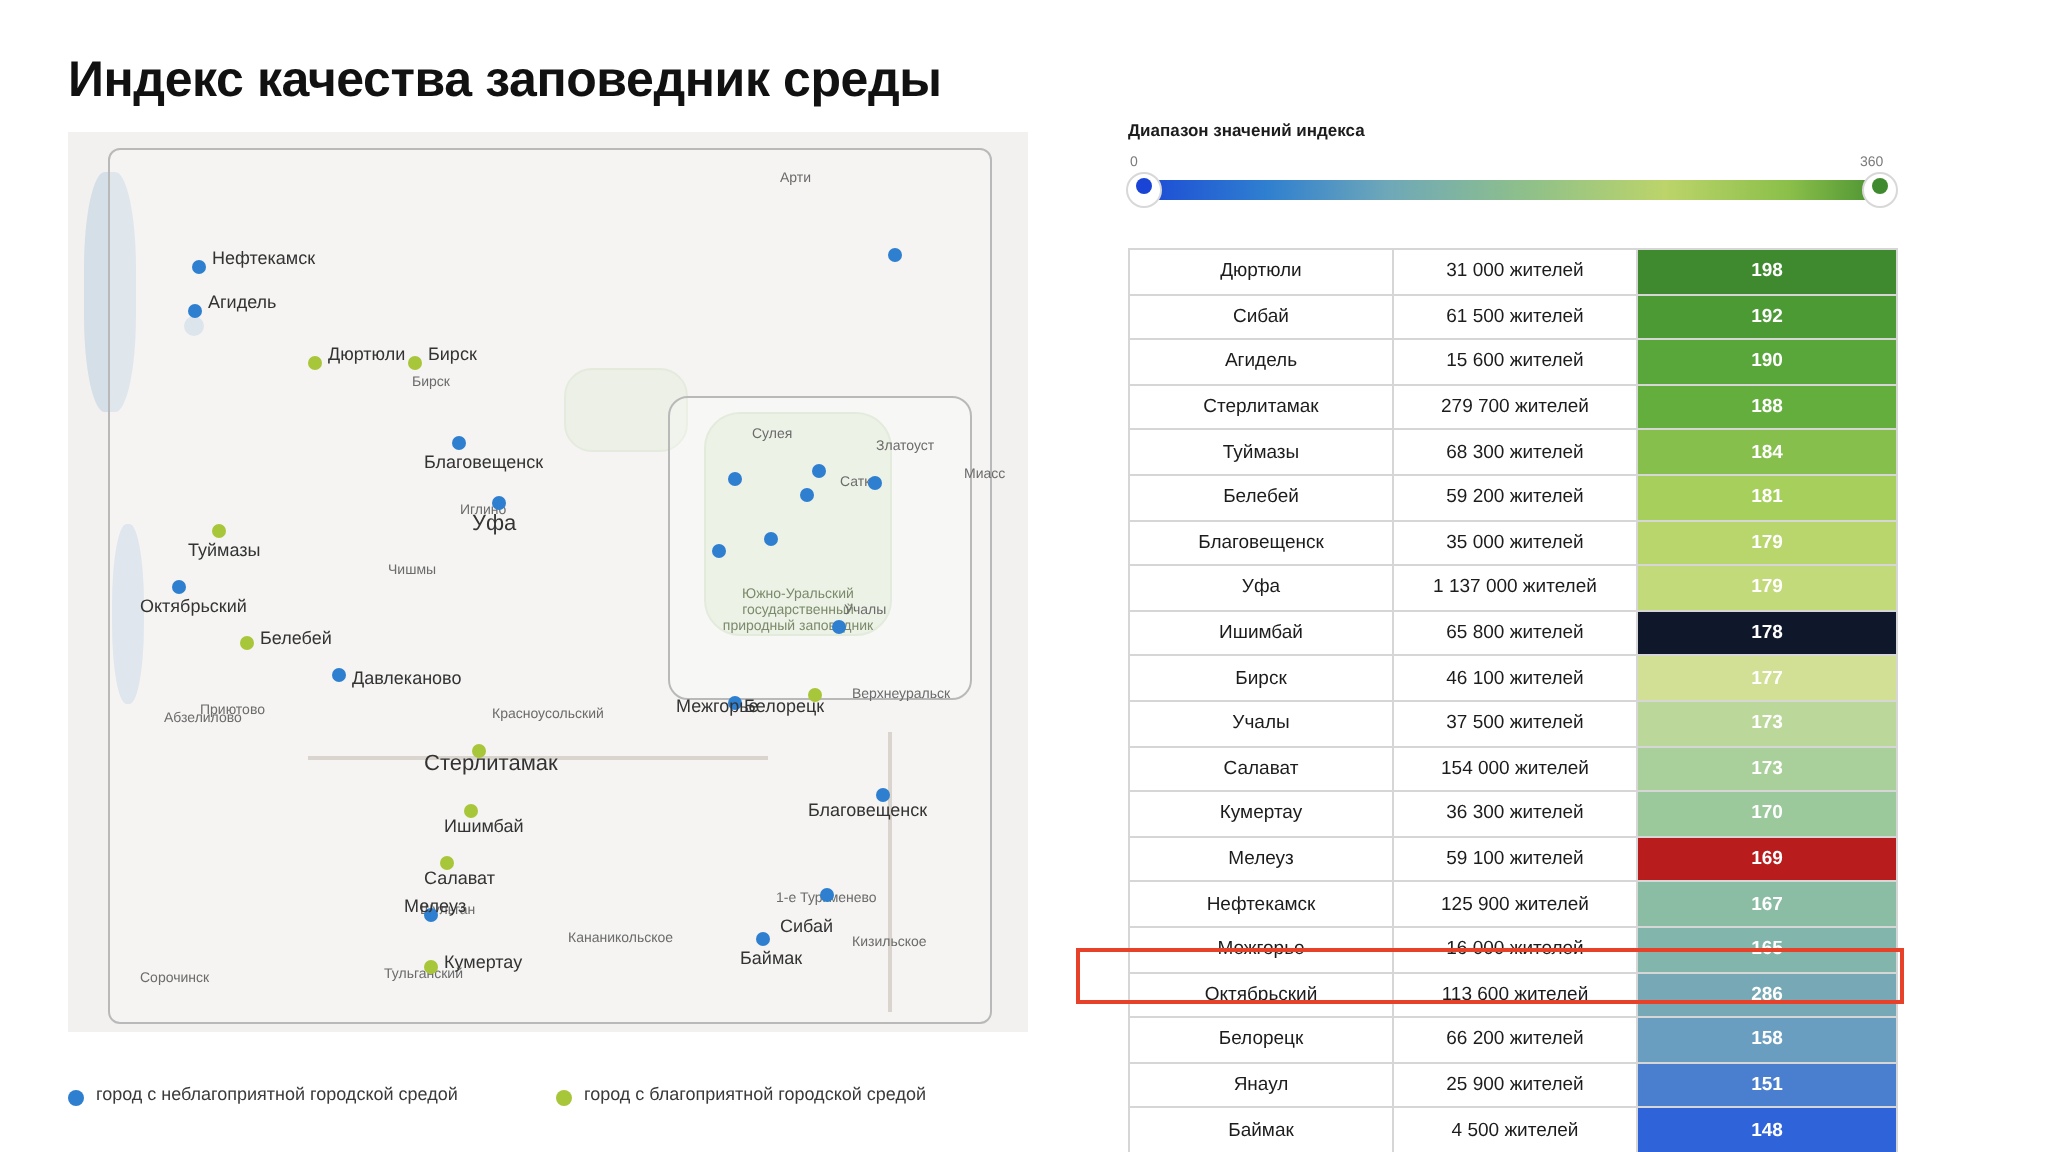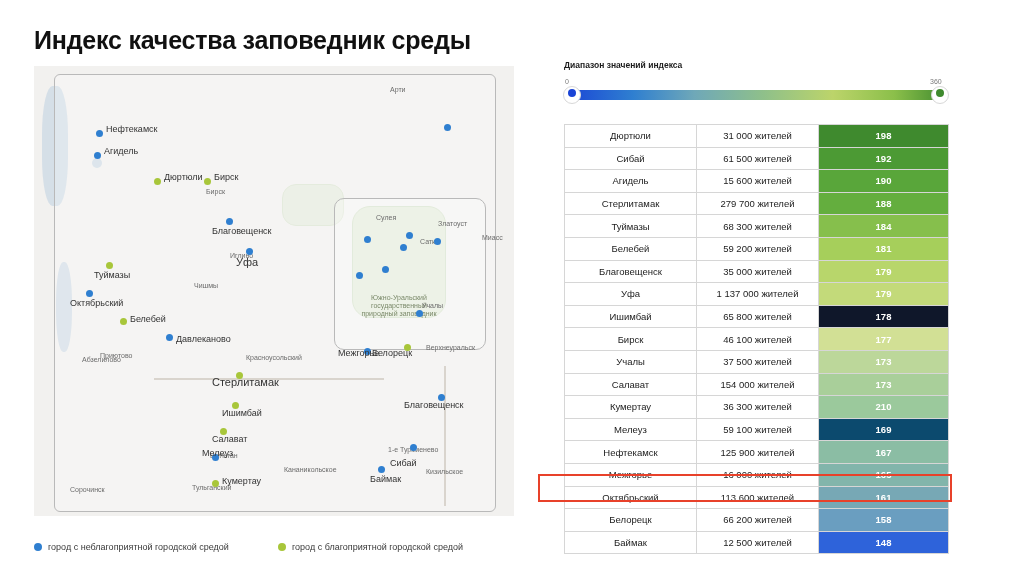--- a/index.html
+++ b/index.html
@@ -95,21 +95,21 @@
     left: 34px;
     top: 534px;
     width: 490px;
     height: 34px;
     font-size: 9px;
     color: #3a3a3a;
   }
   .legend-entry {
     position: absolute;
     display: flex;
-    align-items: flex-start;
+    align-items: flex-end;
     gap: 6px;
     max-width: 210px;
     line-height: 11px;
   }
   .legend-swatch {
     width: 8px;
     height: 8px;
     border-radius: 50%;
     margin-top: 1px;
     flex: none;
@@ -409,47 +409,52 @@
         <td class="val" style="background: rgb(188, 215, 154);">173</td>
       </tr>
       <tr>
         <td class="city">Салават</td>
         <td class="pop">154 000 жителей</td>
         <td class="val" style="background: rgb(169, 207, 154);">173</td>
       </tr>
       <tr>
         <td class="city">Кумертау</td>
         <td class="pop">36 300 жителей</td>
-        <td class="val" style="background: rgb(155, 201, 156);">210</td>
+        <td class="val" style="background: rgb(155, 201, 156);">170</td>
       </tr>
       <tr>
         <td class="city">Мелеуз</td>
         <td class="pop">59 100 жителей</td>
-        <td class="val" style="background: #0c4a6e;">169</td>
+        <td class="val" style="background: #b91c1c;">169</td>
       </tr>
       <tr>
         <td class="city">Нефтекамск</td>
         <td class="pop">125 900 жителей</td>
         <td class="val" style="background: rgb(139, 189, 164);">167</td>
       </tr>
       <tr>
         <td class="city">Межгорье</td>
         <td class="pop">16 000 жителей</td>
         <td class="val" style="background: rgb(130, 181, 171);">165</td>
       </tr>
       <tr>
         <td class="city">Октябрьский</td>
         <td class="pop">113 600 жителей</td>
-        <td class="val" style="background: rgb(119, 168, 181);">161</td>
+        <td class="val" style="background: rgb(119, 168, 181);">286</td>
       </tr>
       <tr>
         <td class="city">Белорецк</td>
         <td class="pop">66 200 жителей</td>
         <td class="val" style="background: rgb(106, 158, 192);">158</td>
       </tr>
       <tr>
+        <td class="city">Янаул</td>
+        <td class="pop">25 900 жителей</td>
+        <td class="val" style="background: rgb(74, 127, 207);">151</td>
+      </tr>
+      <tr>
         <td class="city">Баймак</td>
-        <td class="pop">12 500 жителей</td>
+        <td class="pop">4 500 жителей</td>
         <td class="val" style="background: rgb(46, 99, 218);">148</td>
       </tr>
     </tbody>
 </table>
 <div id="highlight-box"></div>
 
 </body></html>

